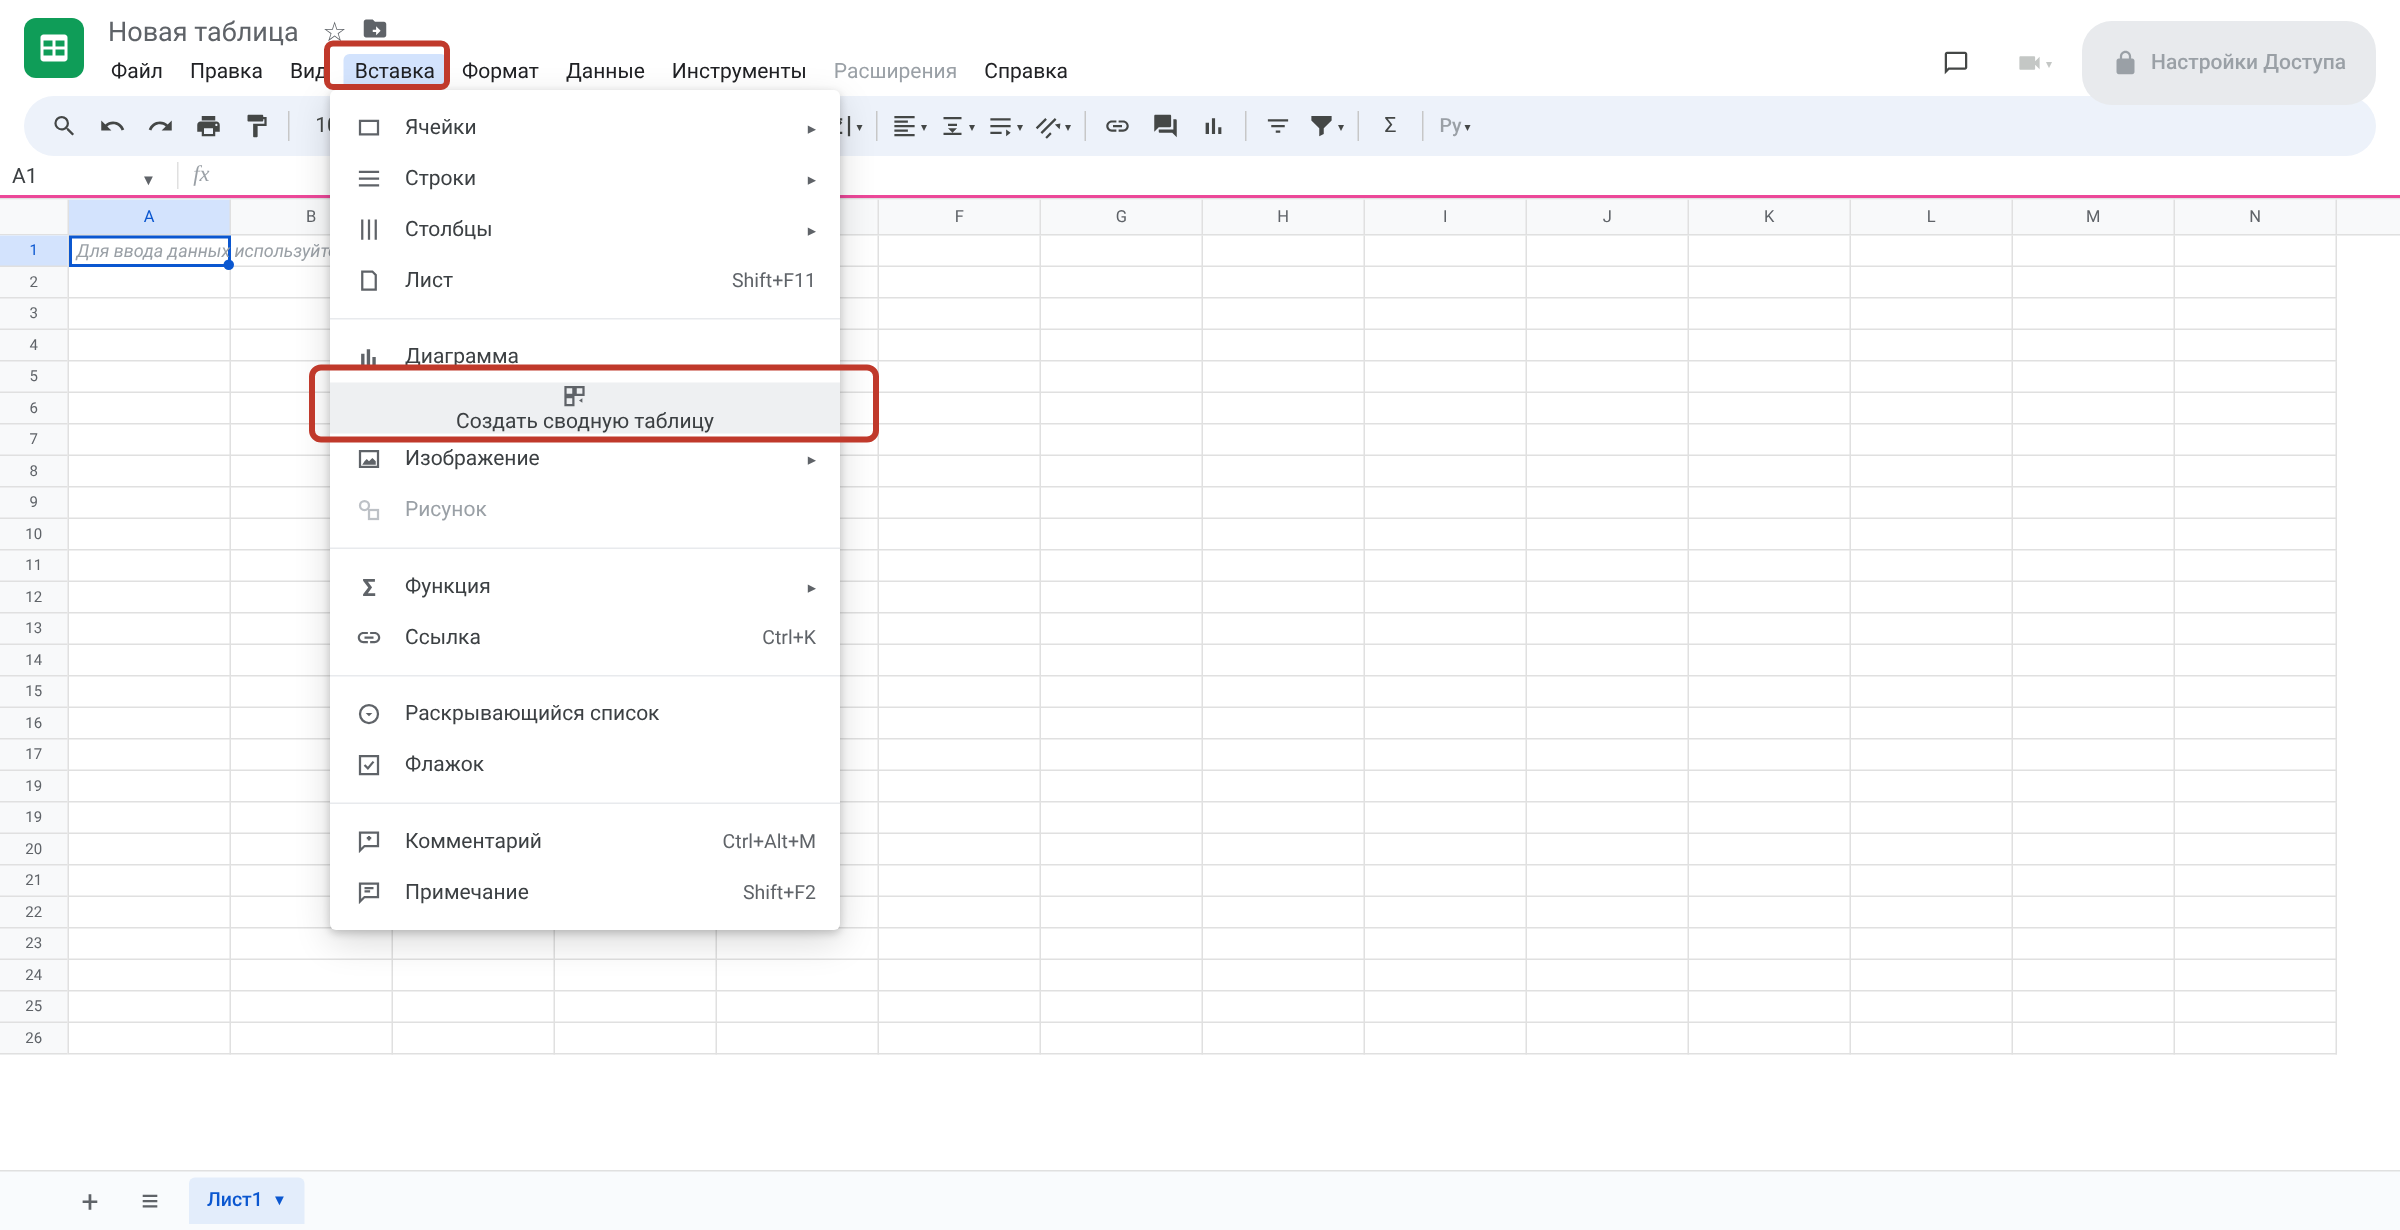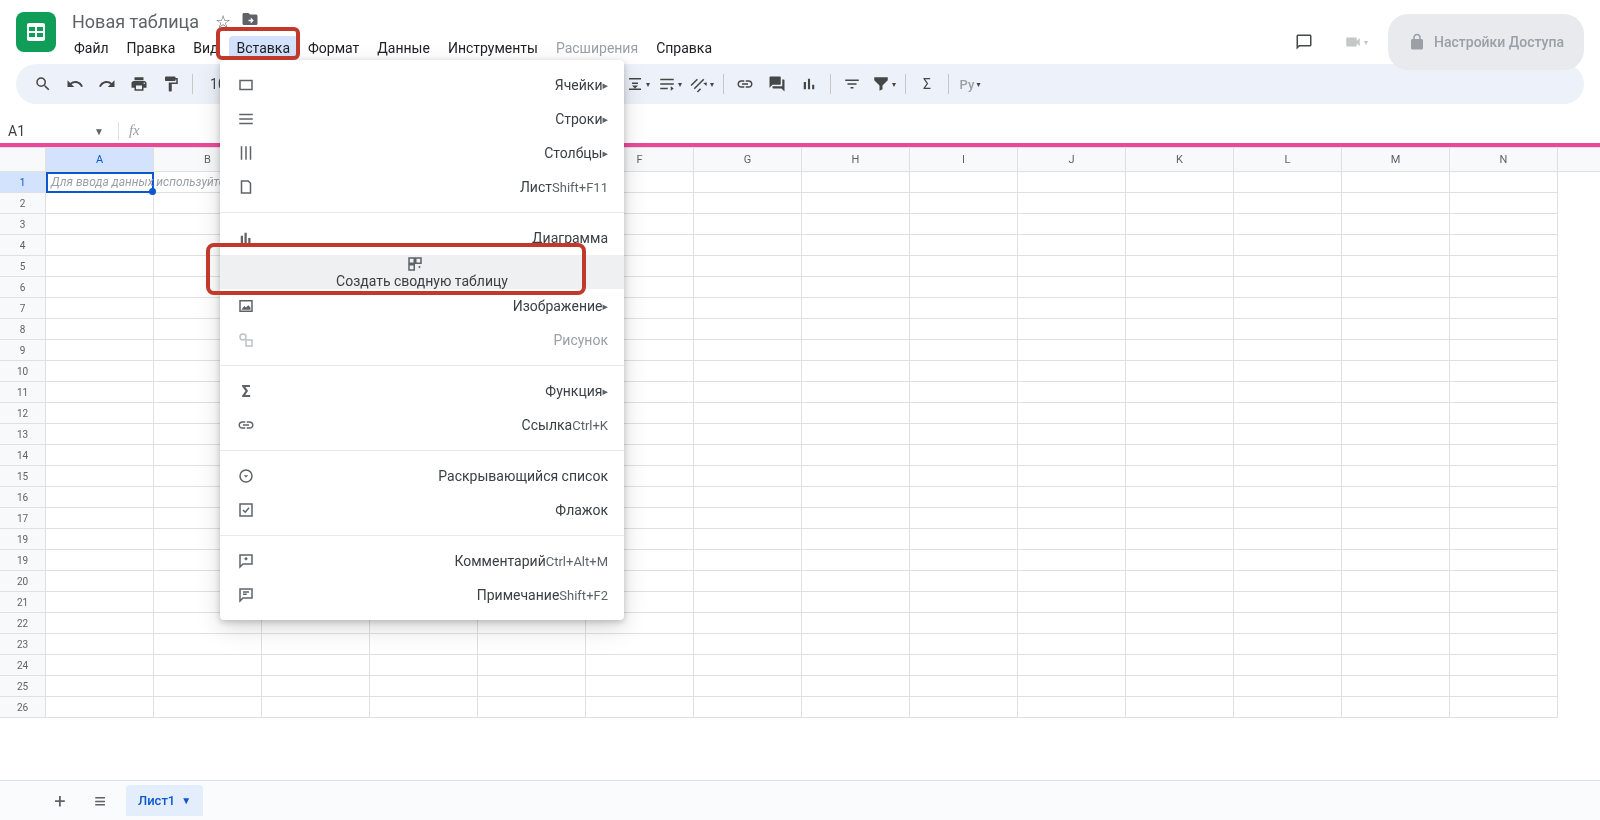--- a/index.html
+++ b/index.html
@@ -19,42 +19,42 @@
 .iconbtn { width:40px; height:40px; border-radius:20px; display:flex; align-items:center; justify-content:center; color:#5f6368; cursor:pointer; }
 .sharebtn { background:#e8eaed; color:#9aa0a6; padding:0 20px; height:56px; border-radius:20px; display:flex; align-items:center; gap:8px; font-size:14px; font-weight:500; }
 .toolbar { margin:0 16px; background:#edf2fa; border-radius:24px; height:40px; display:flex; align-items:center; padding:0 12px; gap:2px; }
 .tbtn { min-width:30px; height:30px; display:flex; align-items:center; justify-content:center; color:#444746; border-radius:4px; cursor:pointer; position:relative; }
 .tbtn.dd::after { content:"▾"; font-size:8px; margin-left:2px; color:#444746; }
 .tsep { width:1px; height:20px; background:#c7c7c7; margin:0 4px; }
 .fontsize { display:flex; align-items:center; border:1px solid #747775; border-radius:4px; height:24px; }
 .fontsize input { width:30px; text-align:center; border:none; background:transparent; font-size:14px; outline:none; }
 .fontsize .pm { width:22px; text-align:center; cursor:pointer; color:#444746; }
 .textcolor { border-bottom:3px solid #000; padding-bottom:1px; }
-.namebox { display:flex; align-items:center; padding:4px 8px; border-bottom:4px solid #ec4899; height:28px; gap:6px;margin-top:15px; }
+.namebox { display:flex; align-items:flex-end; padding:4px 8px; border-bottom:2px solid #ec4899; height:28px; gap:6px; }
 .nameinput { width:80px; font-size:14px; color:#3c4043; border:none; outline:none; }
 .namearrow { color:#5f6368; font-size:10px; }
 .fx { color:#9aa0a6; font-style:italic; font-family:serif; font-size:15px; margin-left:8px; }
 .fx::before { content:""; display:inline-block; width:1px; height:18px; background:#e0e0e0; margin-right:10px; vertical-align:middle; }
 .grid { position:relative; height:600px; border-top:1px solid #e0e0e0; overflow:hidden; }
 .corner { position:absolute; left:0; top:0; width:46px; height:24px; background:#f8f9fa; border-right:1px solid #e0e0e0; border-bottom:1px solid #e0e0e0; }
 .colheads { position:absolute; left:46px; top:0; right:0; height:24px; display:flex; background:#f8f9fa; border-bottom:1px solid #e0e0e0; }
 .colhead { width:108px; text-align:center; font-size:11px; color:#5f6368; border-right:1px solid #e0e0e0; line-height:24px; }
 .colhead.sel { background:#d3e3fd; color:#0b57d0; }
 .rowheads { position:absolute; left:0; top:24px; width:46px; background:#f8f9fa; border-right:1px solid #e0e0e0; }
 .rowhead { height:21px; text-align:center; font-size:10px; color:#5f6368; border-bottom:1px solid #e0e0e0; line-height:21px; }
 .rowhead.sel { background:#d3e3fd; color:#0b57d0; }
 .cells { position:absolute; left:46px; top:24px; right:0; bottom:0; }
 .row { display:flex; height:21px; }
 .cell { width:108px; border-right:1px solid #e0e0e0; border-bottom:1px solid #e0e0e0; font-size:12px; padding:2px 4px; overflow:hidden; white-space:nowrap; }
 .cell.active { border:2px solid #0b57d0; padding:1px 3px; font-style:italic; color:#9aa0a6; position:relative; overflow:visible; }
 .cell.active::after { content:""; position:absolute; right:-4px; bottom:-4px; width:7px; height:7px; background:#0b57d0; border-radius:50%; }
 .sheetbar { position:absolute; left:0; right:0; bottom:0; height:40px; border-top:1px solid #e0e0e0; display:flex; align-items:center; padding:0 16px 0 46px; gap:12px; background:#f9fbfd; }
 .sheetbtn { color:#5f6368; font-size:20px; cursor:pointer; width:28px; text-align:center; }
 .sheettab { background:#e3edfb; color:#0b57d0; font-weight:500; padding:8px 12px; border-radius:4px 4px 0 0; display:flex; align-items:center; gap:6px; font-size:13px; }
-.dropdown { position:absolute; left:220px; top:60px; width:404px; background:#fff; border-radius:4px; box-shadow:0 2px 6px rgba(0,0,0,0.2),0 8px 24px rgba(0,0,0,0.15); padding:8px 0; z-index:100;text-align:right; }
+.dropdown { position:absolute; left:220px; top:60px; width:340px; background:#fff; border-radius:4px; box-shadow:0 2px 6px rgba(0,0,0,0.2),0 8px 24px rgba(0,0,0,0.15); padding:8px 0; z-index:100; }
 .ddrow { display:flex; align-items:center; height:34px; padding:0 16px; cursor:pointer; font-size:14px; color:#3c4043; }
 .ddrow.hl { background:#eef0f2;flex-direction:column; }
 .ddrow.dis { color:#9aa0a6; cursor:default; }
 .ddicon { width:20px; height:20px; margin-right:14px; display:flex; align-items:center; justify-content:center; color:#5f6368; }
 .ddrow.dis .ddicon { color:#bdc1c6; }
 .ddlabel { flex:1; }
 .ddshort { color:#5f6368; font-size:13px; }
 .ddarrow { color:#5f6368; font-size:11px; }
 .ddsep { height:1px; background:#e8eaed; margin:8px 0; }
 .annot1 { position:absolute; left:216px; top:27px; width:84px; height:33px; border:4px solid #c0392b; border-radius:6px; z-index:200; pointer-events:none; }

